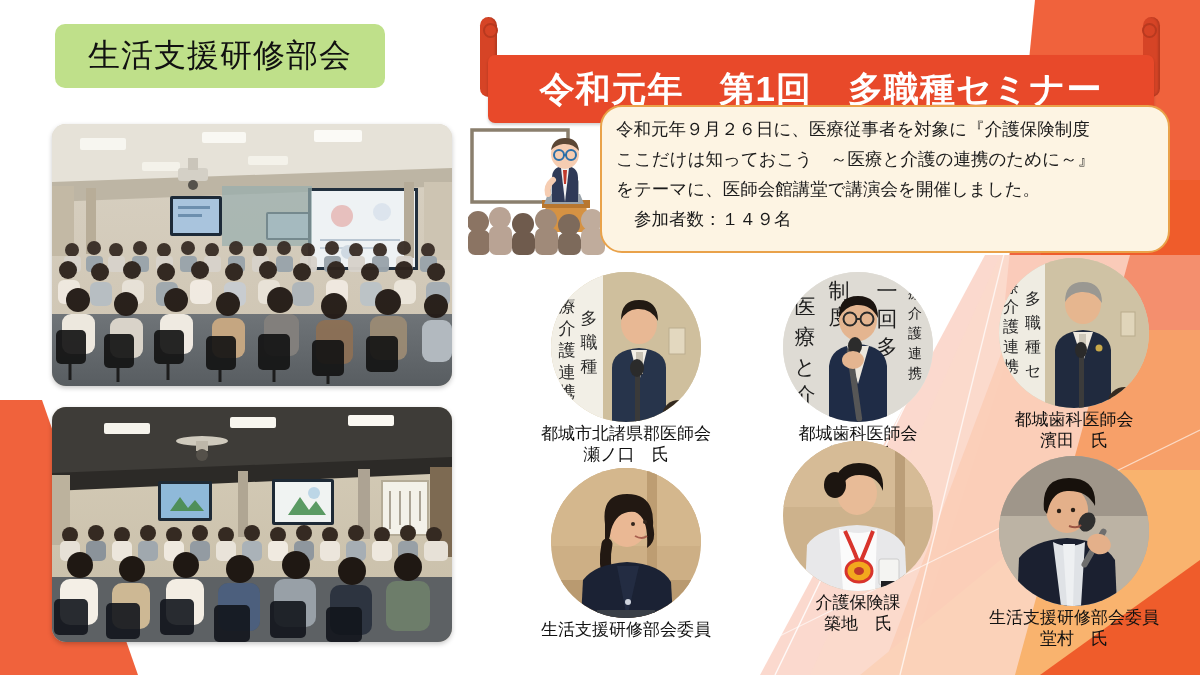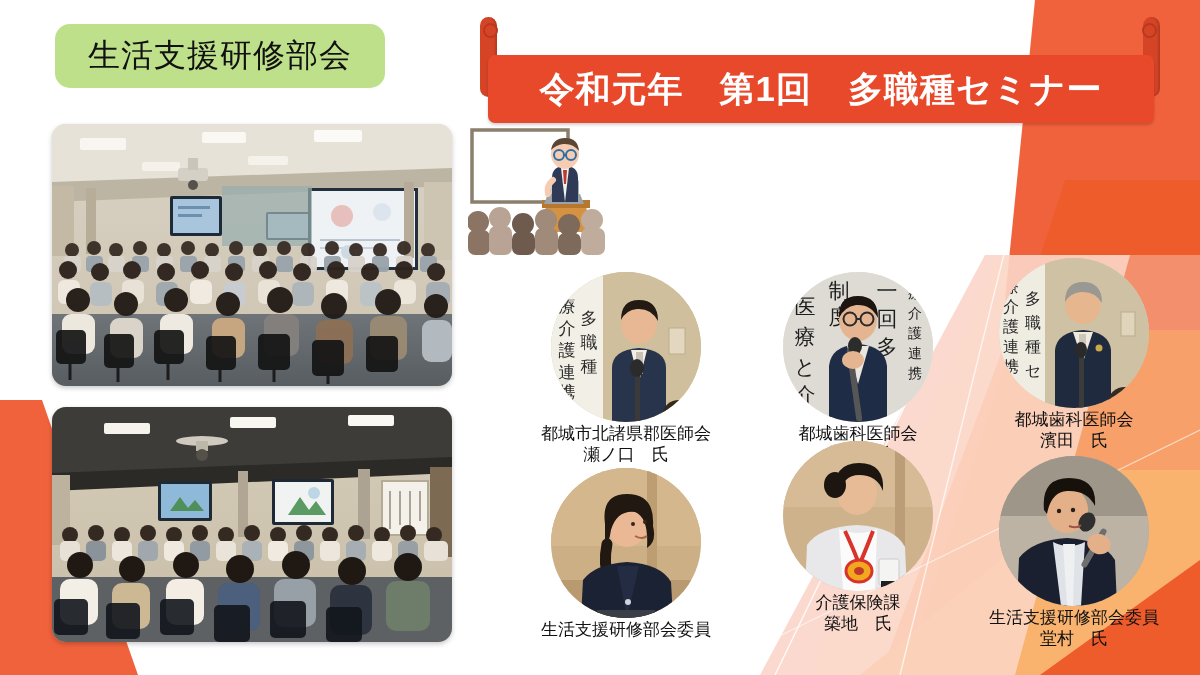--- a/index.html
+++ b/index.html
@@ -14,21 +14,21 @@
     background:#ffffff;overflow:hidden;
   }
 
   
   .bg-layer{position:absolute;left:0;top:0;width:1200px;height:675px;pointer-events:none;}
   .bg-layer svg{display:block;}
 
   
   .green-badge{
     position:absolute;left:55px;top:24px;width:330px;height:64px;
-    background:#bfe08a;border-radius:15px;
+    background:#bfe08a;border-radius:10px;
     display:flex;align-items:center;justify-content:center;
   }
   .green-badge span{
     font-size:32px;color:#111111;letter-spacing:1px;white-space:nowrap;
   }
 
   
   .ribbon-wrap{position:absolute;left:470px;top:20px;width:700px;height:72px;}
   .ribbon-body{
     position:absolute;left:18px;top:0;width:666px;height:68px;
@@ -182,20 +182,26 @@
         <circle cx="101" cy="115" r="11"></circle>
           <rect x="90" y="123" width="23" height="22" rx="7"></rect>
       </g>
       <g fill="#c0ac9c">
         <circle cx="124" cy="110" r="11"></circle>
           <rect x="113" y="118" width="24" height="27" rx="7"></rect>
       </g>
     </svg>
   </div>
 
+  <div class="callout">
+    <p>令和元年９月２６日に、医療従事者を対象に『介護保険制度</p>
+    <p>ここだけは知っておこう　～医療と介護の連携のために～』</p>
+    <p>をテーマに、医師会館講堂で講演会を開催しました。</p>
+    <p class="indent">参加者数：１４９名</p>
+  </div>
 
   <div class="hall-photo" id="hall-photo-1">
     <svg width="400" height="262" viewBox="0 0 400 262" xmlns="http://www.w3.org/2000/svg">
       <defs>
         <linearGradient id="wall1" x1="0" y1="0" x2="0" y2="1">
           <stop offset="0" stop-color="#d9d2c4"></stop>
             <stop offset="1" stop-color="#cdc3b0"></stop>
         </linearGradient>
         <linearGradient id="floor1" x1="0" y1="0" x2="0" y2="1">
           <stop offset="0" stop-color="#6f7478"></stop>

